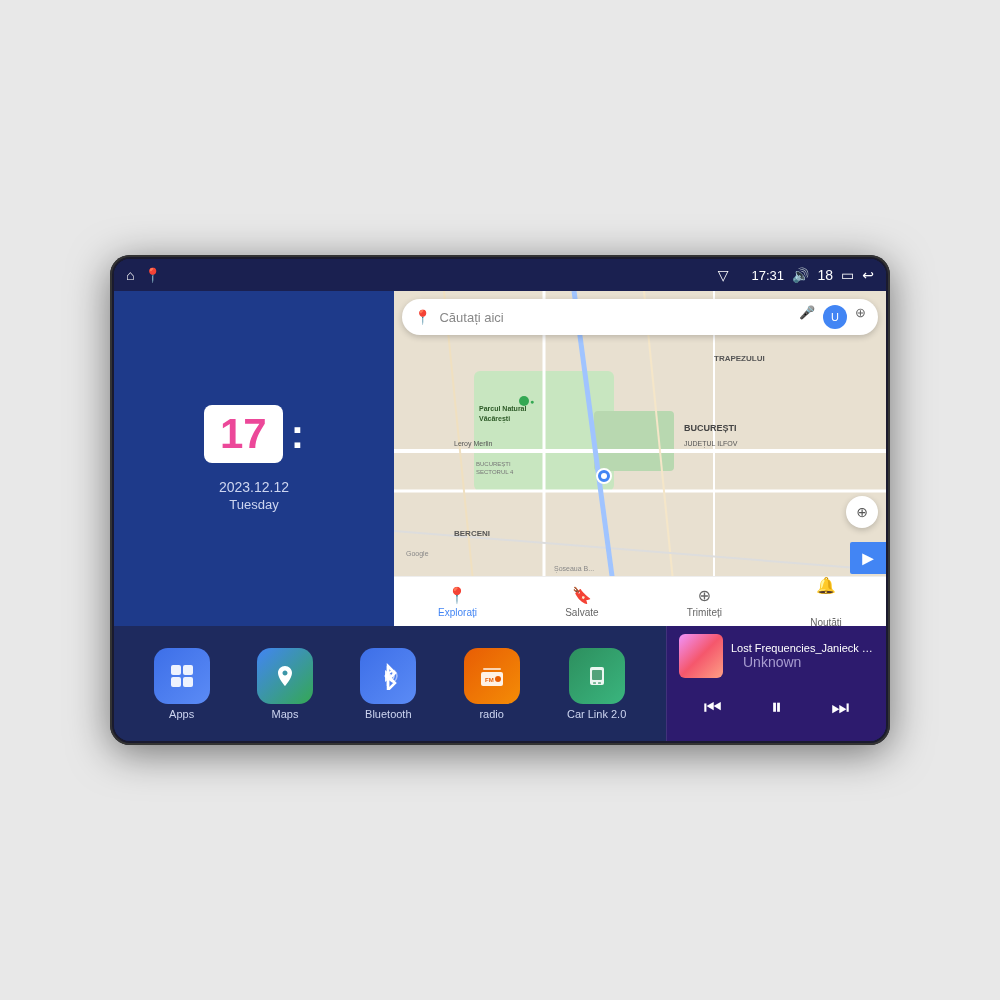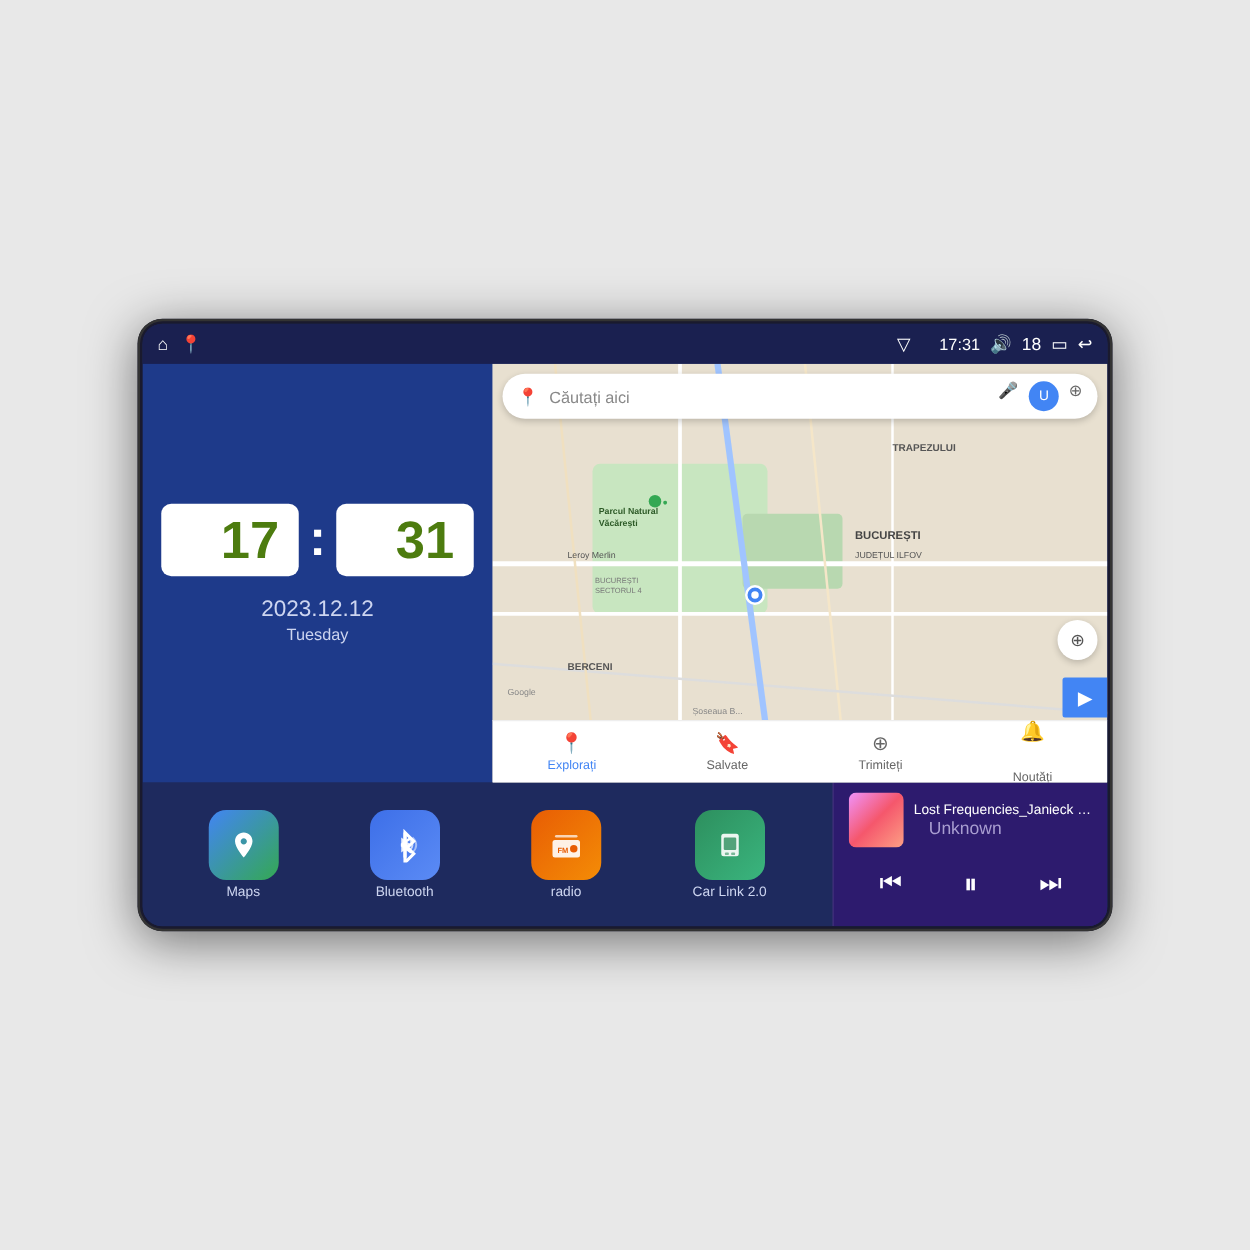--- a/index.html
+++ b/index.html
@@ -108,38 +108,37 @@
       background: white;
       border-radius: 8px;
       padding: 8px 16px;
       min-width: 70px;
       text-align: center;
     }
 
     .clock-number {
       font-size: 42px;
       font-weight: 700;
-      color: #4d7c0f;
+      color: #ec4899;
       line-height: 1;
-      margin-left: 32px;
     }
 
     .clock-separator {
       font-size: 40px;
       color: white;
       font-weight: 700;
     }
 
     .clock-date {
       text-align: center;
       color: #cdd5f0;
     }
 
     .clock-date-main {
-      font-size: 18px;
+      font-size: 14px;
       margin-bottom: 2px;
     }
 
     .clock-date-day {
       font-size: 13px;
     }
 
     
     .map-widget {
       flex: 1;
@@ -396,23 +395,20 @@
     <div class="main-content">
 
       <div class="top-section">
 
         <div class="clock-widget">
           <div class="clock-display">
             <div class="clock-block">
               <div class="clock-number">17</div>
             </div>
             <div class="clock-separator">:</div>
-            <div class="clock-block">
-              <div class="clock-number">31</div>
-            </div>
           </div>
           <div class="clock-date">
             <div class="clock-date-main">2023.12.12</div>
             <div class="clock-date-day">Tuesday</div>
           </div>
         </div>
 
         <div class="map-widget">
 
           <div class="map-bg">
@@ -483,20 +479,31 @@
               <span class="map-bottom-item-icon" style="color:#666;">🔔</span>
               <span class="map-bottom-item-text" style="color:#666;margin-top:20px;">Noutăți</span>
             </div>
           </div>
         </div>
       </div>
 
       <div class="bottom-section">
 
         <div class="apps-bar">
+          <div class="app-item">
+            <div class="app-icon apps-bg">
+              <svg width="28" height="28" viewBox="0 0 28 28" fill="none" xmlns="http://www.w3.org/2000/svg">
+                <rect x="3" y="3" width="10" height="10" rx="2" fill="white" opacity="0.9"></rect>
+                <rect x="15" y="3" width="10" height="10" rx="2" fill="white" opacity="0.9"></rect>
+                <rect x="3" y="15" width="10" height="10" rx="2" fill="white" opacity="0.9"></rect>
+                <rect x="15" y="15" width="10" height="10" rx="2" fill="white" opacity="0.9"></rect>
+              </svg>
+            </div>
+            <span class="app-label">Apps</span>
+          </div>
 
           <div class="app-item">
             <div class="app-icon maps-bg">
               <svg width="28" height="28" viewBox="0 0 28 28" fill="none" xmlns="http://www.w3.org/2000/svg">
                 <path d="M14 4C10.13 4 7 7.13 7 11c0 5.25 7 13 7 13s7-7.75 7-13c0-3.87-3.13-7-7-7zm0 9.5c-1.38 0-2.5-1.12-2.5-2.5s1.12-2.5 2.5-2.5 2.5 1.12 2.5 2.5-1.12 2.5-2.5 2.5z" fill="white"></path>
               </svg>
             </div>
             <span class="app-label">Maps</span>
           </div>
 

